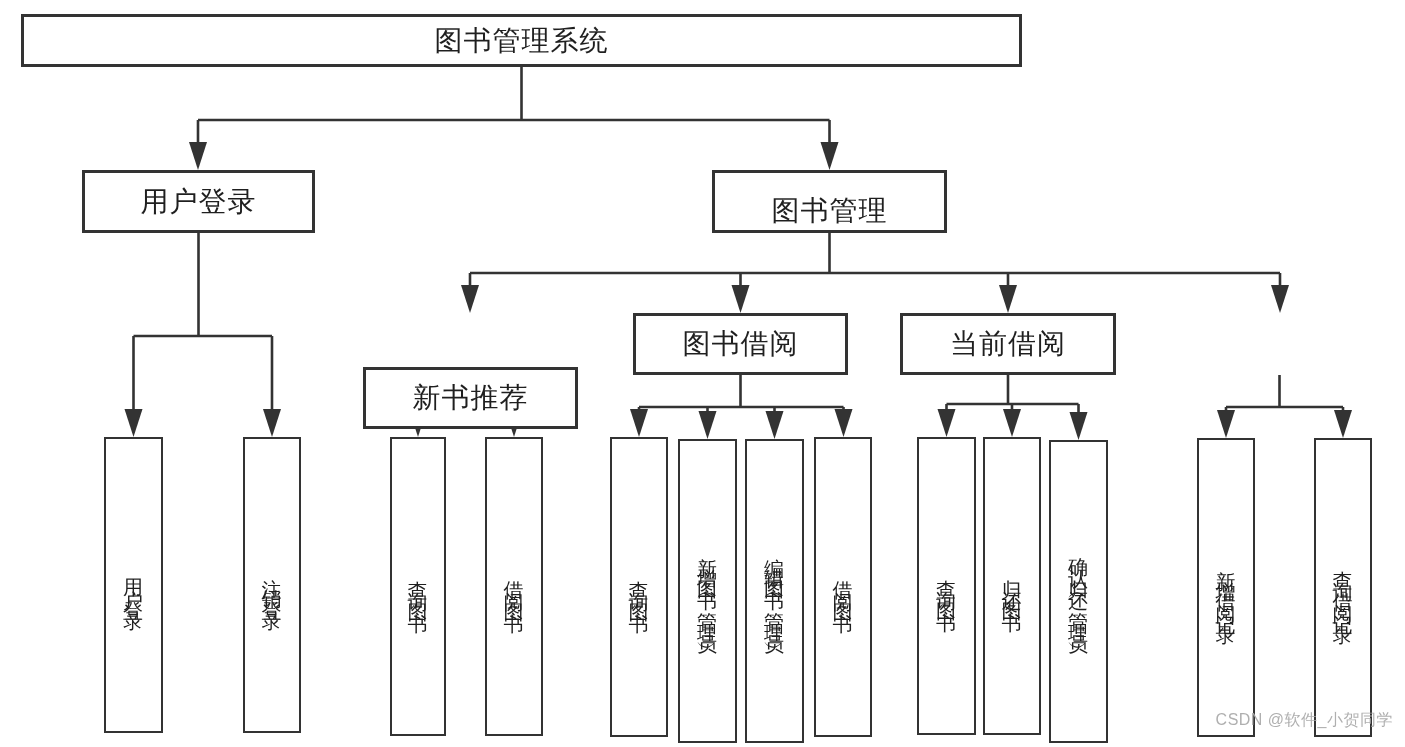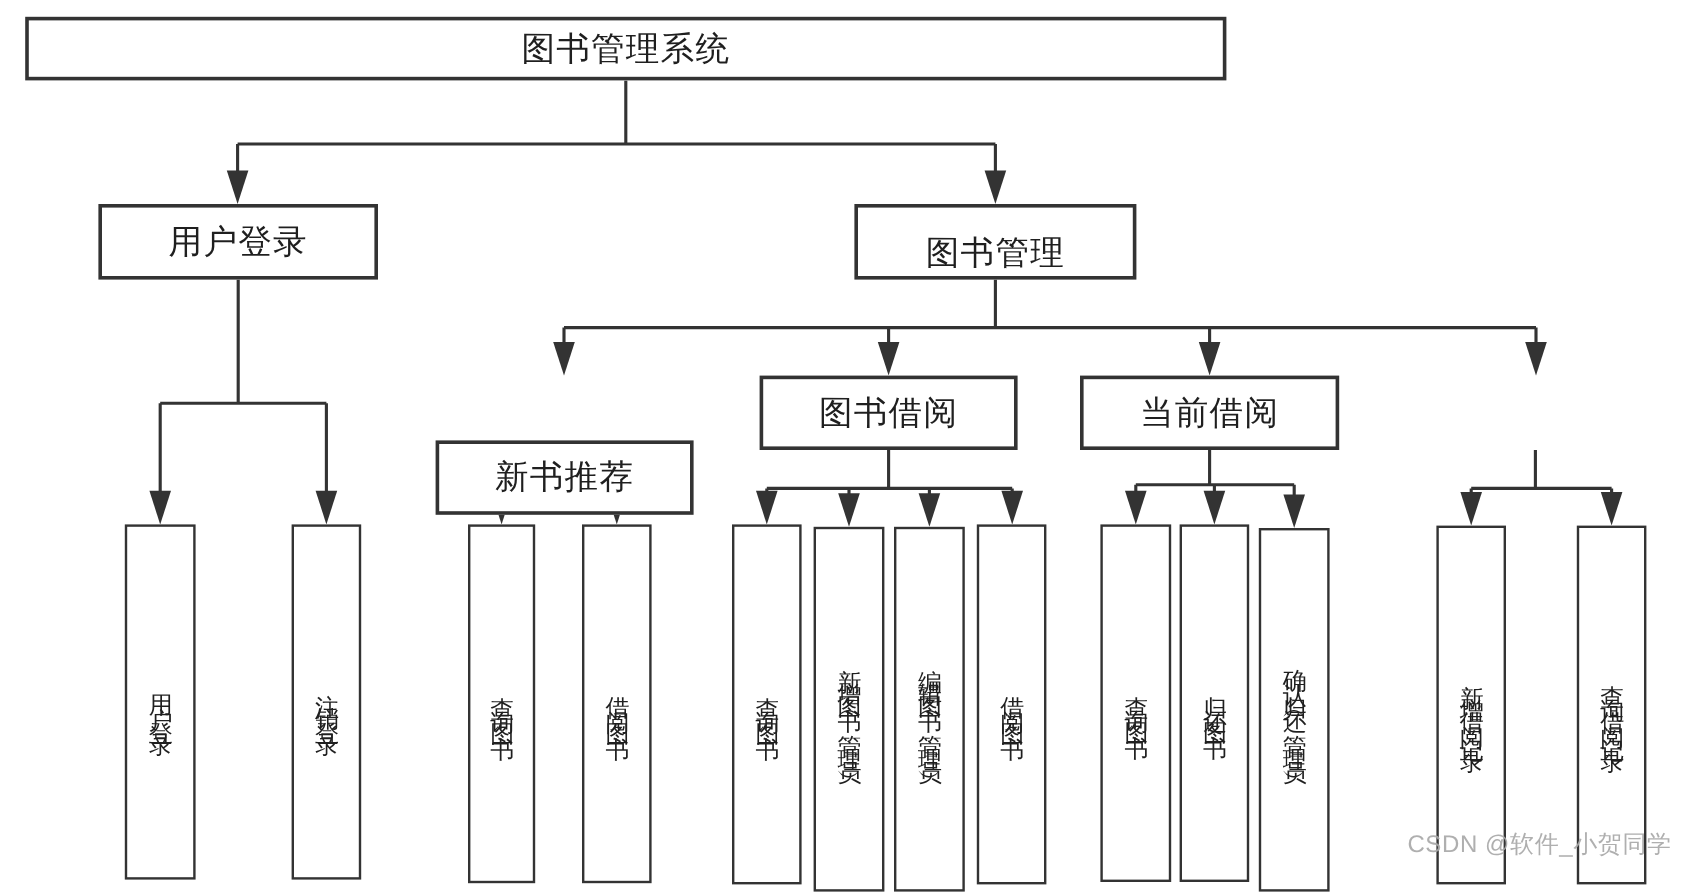--- a/index.html
+++ b/index.html
@@ -45,22 +45,22 @@
     writing-mode: vertical-rl;
     text-orientation: mixed;
     font-size: 20px;
     line-height: 1;
     letter-spacing: 11px;
     white-space: nowrap;
   }
   #watermark {
     position: absolute;
     right: 12px;
-    top: 690px;
-    font-size: 20px;
+    top: 710px;
+    font-size: 16px;
     letter-spacing: 0.5px;
     color: rgba(168, 168, 168, 0.92);
     white-space: nowrap;
     z-index: 5;
   }
 </style>
 </head>
 <body>
 
 <div id="canvas">

